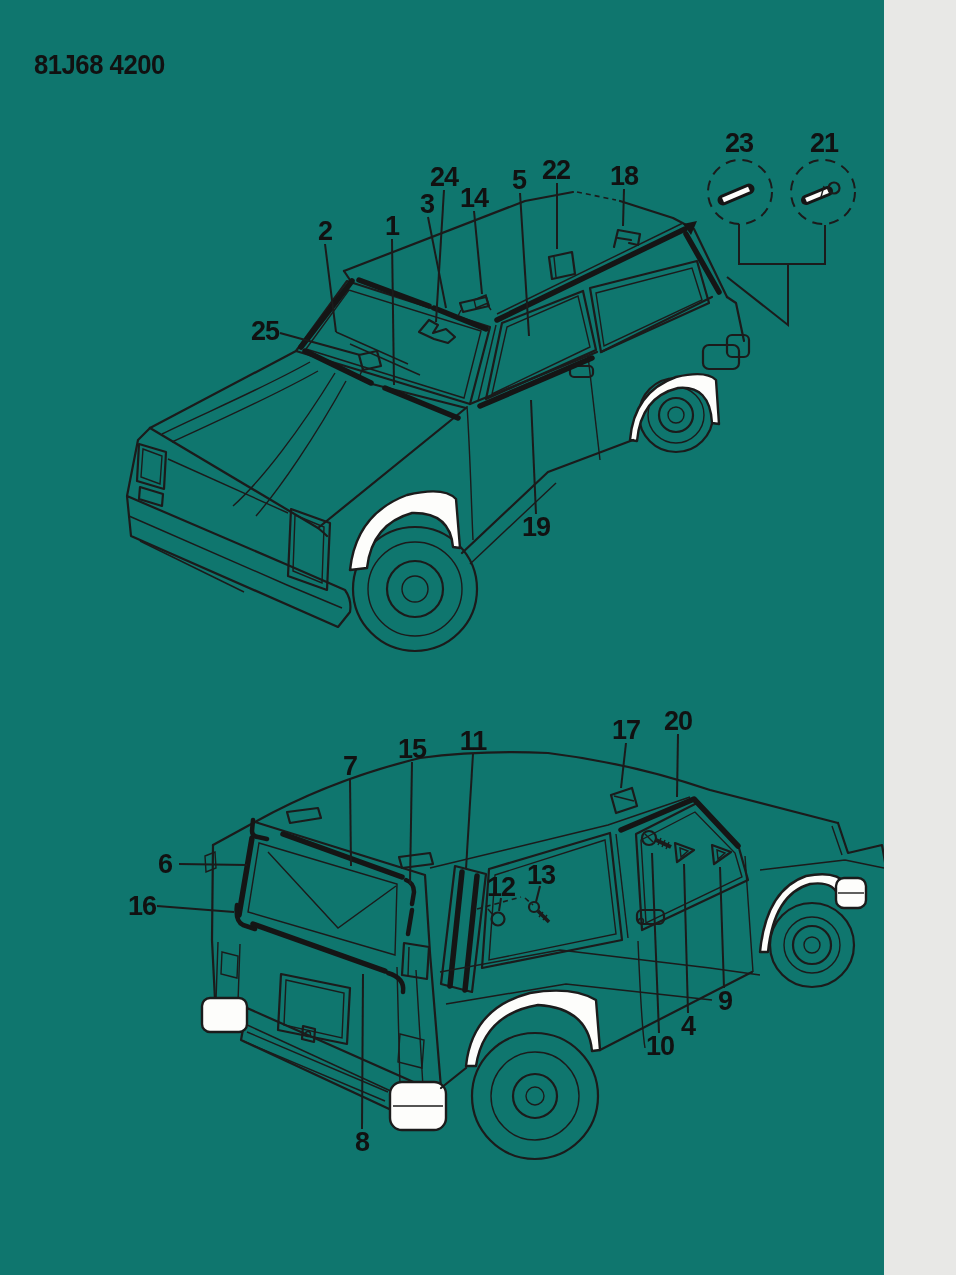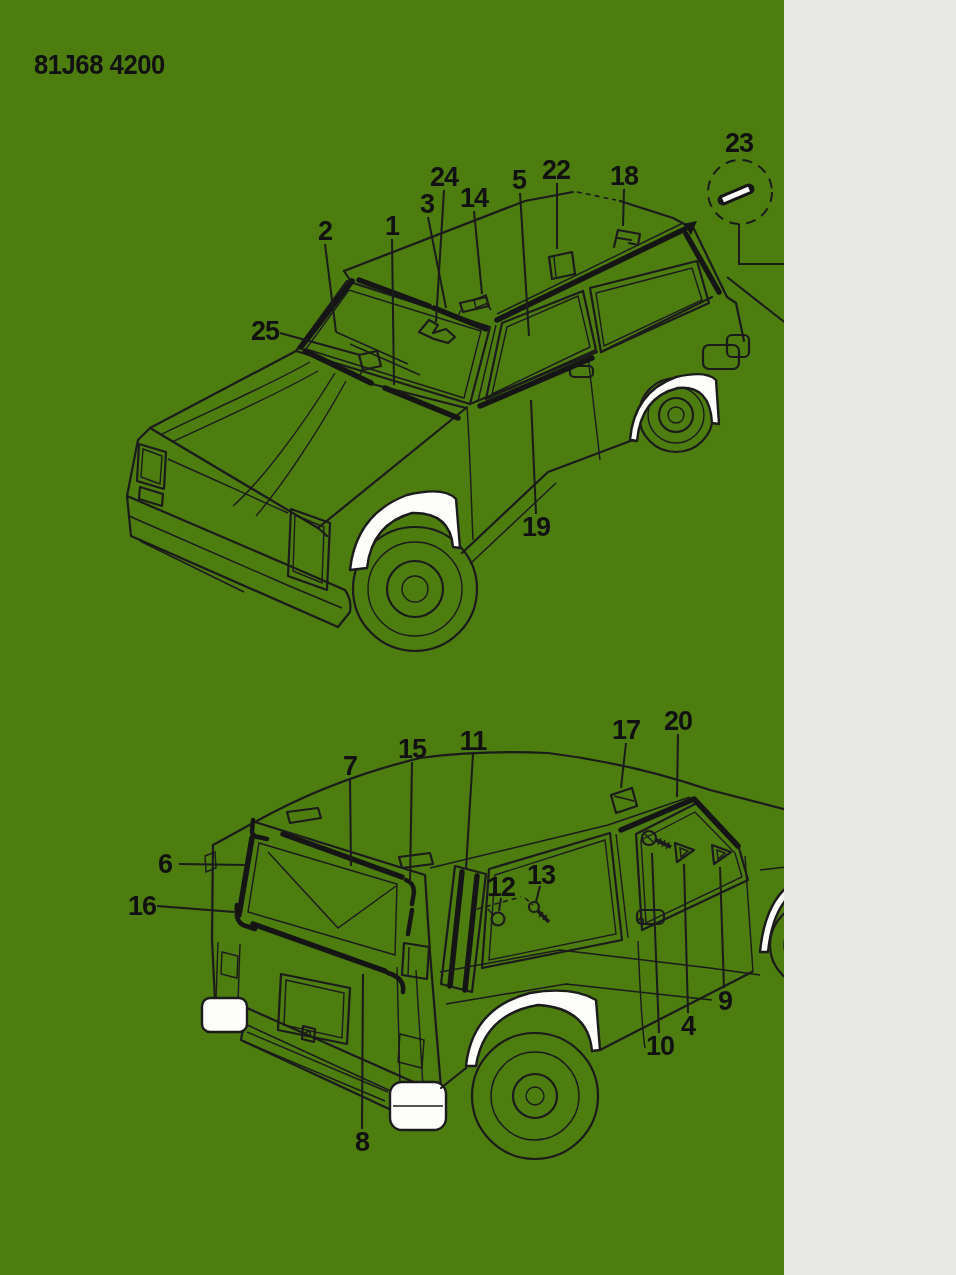--- a/index.html
+++ b/index.html
@@ -1,16 +1,16 @@
 <!DOCTYPE html>
 <html><head>
 <meta charset="utf-8">
 <style>
   html,body{margin:0;padding:0;background:#e8e8e6;}
-  #page{position:relative;width:784px;height:1275px;background:#4d7c0f;overflow:hidden;
+  #page{position:relative;width:884px;height:1275px;background:#0f766e;overflow:hidden;
         font-family:"Liberation Sans",sans-serif;}
   #art{position:absolute;left:0;top:0;width:956px;height:1275px;}
   .title{position:absolute;left:34px;top:50px;font-size:27px;font-weight:700;
          letter-spacing:-0.5px;transform:scaleX(0.95);transform-origin:left;
          color:#111;white-space:nowrap;}
   svg .thin{stroke:#1b1b1b;stroke-width:2.2;fill:none;stroke-linejoin:round;stroke-linecap:round;}
   svg .fine{stroke:#1b1b1b;stroke-width:1.4;fill:none;}
   svg .mould{stroke:#151515;stroke-width:5.5;fill:none;stroke-linecap:round;stroke-linejoin:round;}
   svg .mouldthin{stroke:#151515;stroke-width:4.5;fill:none;stroke-linecap:round;stroke-linejoin:round;}
   svg .whitefill{fill:#fdfdfb;stroke:#1b1b1b;stroke-width:2.4;stroke-linejoin:round;}

